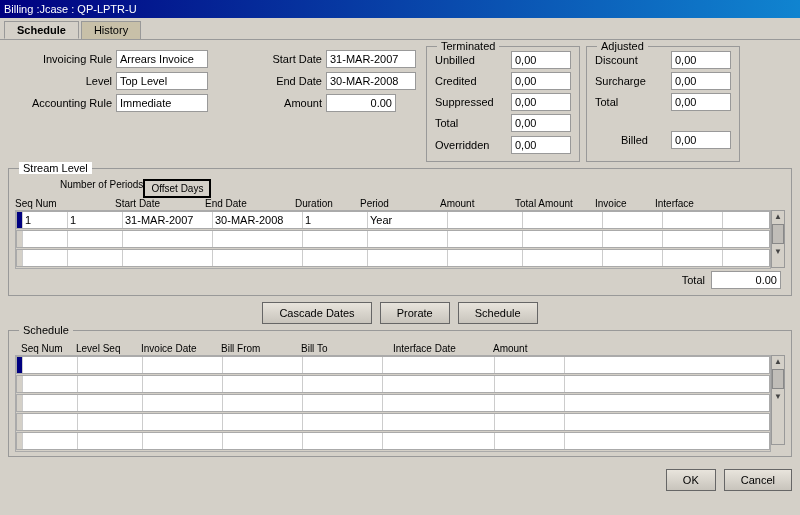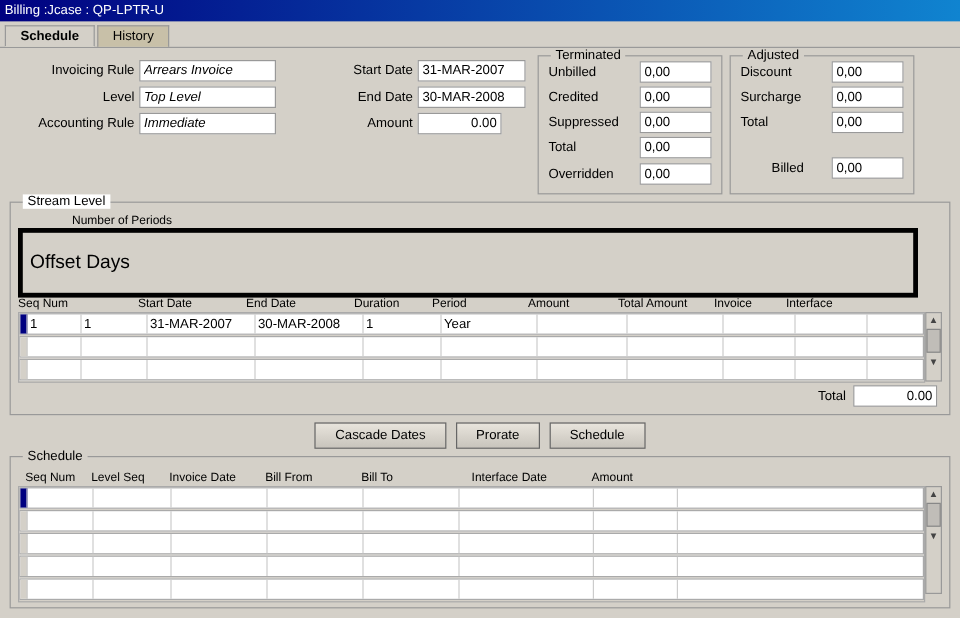--- a/index.html
+++ b/index.html
@@ -69,21 +69,21 @@
       font-size: 11px;
       color: #000;
     }
     .form-input {
       border: 1px solid #999;
       background: white;
       padding: 1px 3px;
       font-size: 11px;
       height: 18px;
     }
-    .form-input.wide { width: 114px; font-style: italic; }
+    .form-input.wide { width: 92px; }
     .form-input.medium { width: 90px; }
     .form-input.amount { width: 70px; text-align: right; }
     .terminated-box, .adjusted-box {
       border: 1px solid #999;
       padding: 4px 8px;
       position: relative;
       background: #d4d0c8;
       min-width: 140px;
     }
     .box-title {
@@ -368,26 +368,26 @@
         <span class="box-label" style="min-width:40px;">Billed</span>
         <input class="box-input" type="text" value="0,00" style="">
       </div>
     </div>
 
   </div>
 
   <div class="stream-section">
     <span class="stream-title">Stream Level</span>
 
-    <div style="display:flex; justify-content:flex-start; margin-top:6px; margin-bottom:0;flex-direction:column;">
+    <div style="display:flex; justify-content:flex-start; margin-top:6px; margin-bottom:0;">
       <div style="display:flex;">
         <div style="width:45px;"></div>
         <span style="font-size:10px;">Number of Periods</span>
       </div>
-      <div style="margin-right:20px; border:4px solid #000000; padding:16px 6px; font-size:16px; background:#d4d0c8;">
+      <div style="margin-right:20px; border:2px solid #000000; padding:2px 6px; font-size:10px; background:#d4d0c8;">
         <span>Offset Days</span>
       </div>
     </div>
 
     <div style="display:flex; font-size:10px; margin-bottom:1px;">
       <div class="col-seqnum">
         <span>Seq Num</span>
       </div>
       <div class="col-numperiods"></div>
       <div class="col-startdate">

